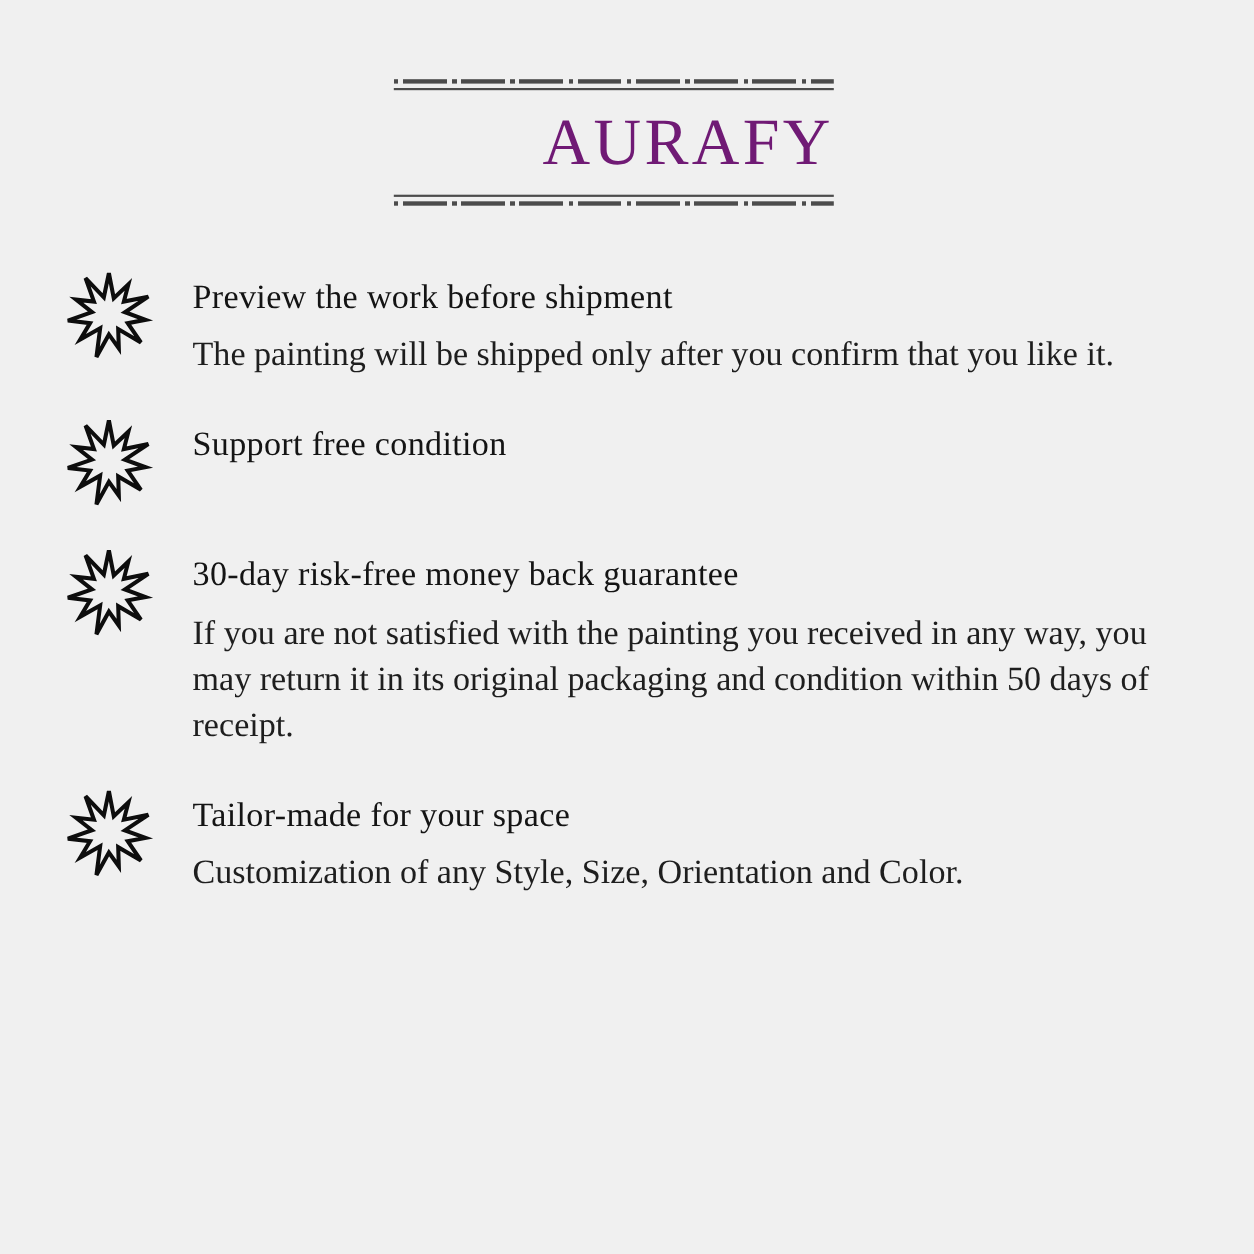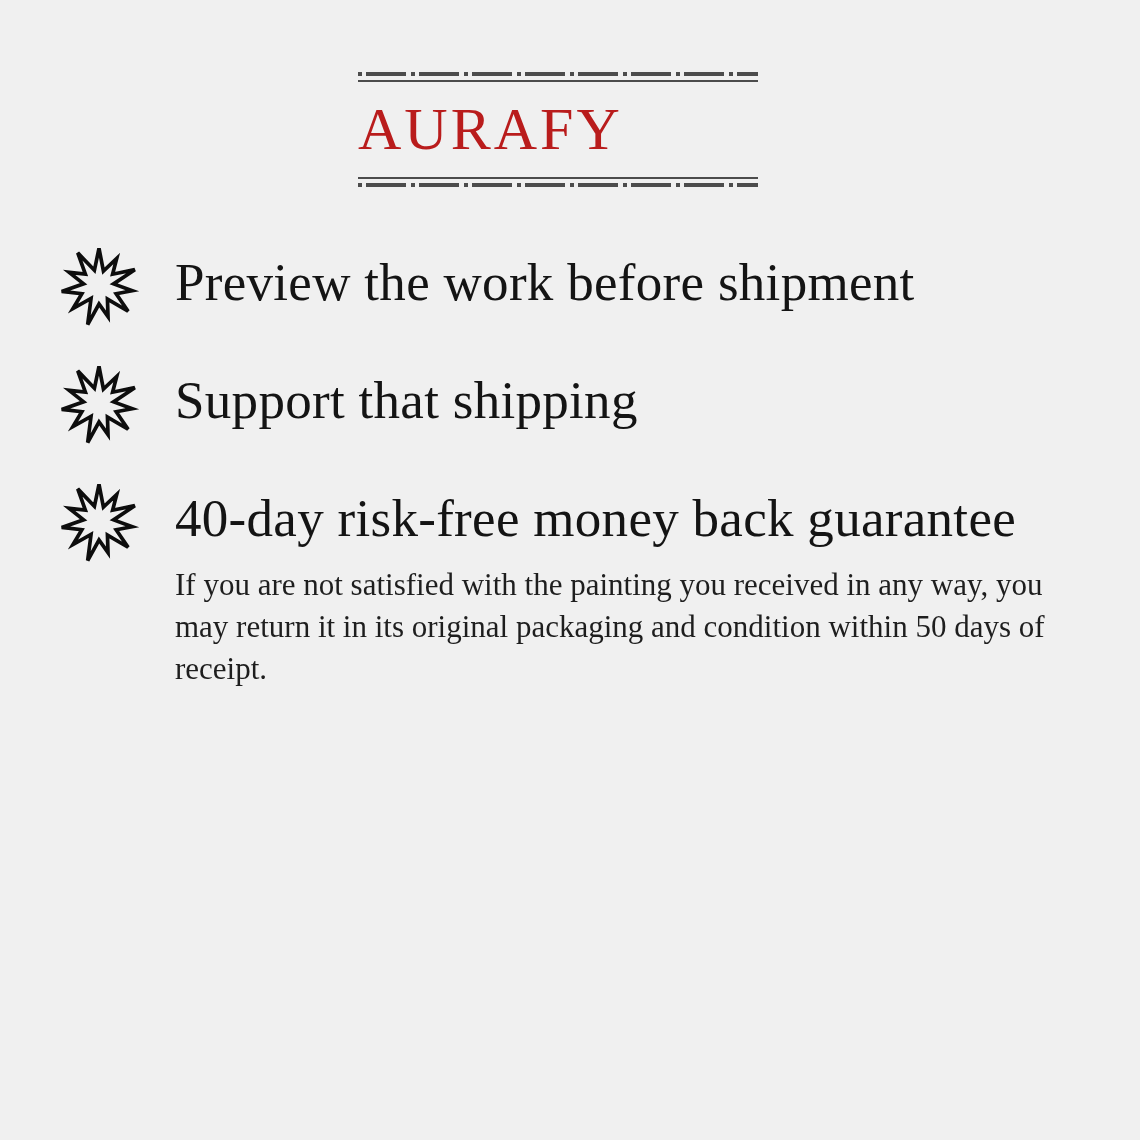--- a/index.html
+++ b/index.html
@@ -29,25 +29,25 @@
       transparent 4px, transparent 8px,
       #4c4c4c 8px, #4c4c4c 48px,
       transparent 48px, transparent 53px
     );
   }
   .rule-solid { height: 2px; background: #4c4c4c; }
   .rule-top .rule-solid { margin-top: 4px; }
   .rule-bottom .rule-dash { margin-top: 4px; }
 
   .brand {
-    text-align: left;
+    text-align: right;
     font-size: 60px;
     line-height: 95px;
     letter-spacing: 3px;
-    color: #b91c1c;
+    color: #701a75;
     white-space: nowrap;
   }
 
   
   .sections {
     margin-top: 64px;
     padding-left: 58px;
     padding-right: 40px;
   }
   .section {
@@ -62,21 +62,21 @@
     margin-right: 35px;
     margin-top: -6px;
   }
   .burst polygon {
     fill: none;
     stroke: #0d0d0d;
     stroke-width: 4.5;
     stroke-linejoin: miter;
   }
   .section-title {
-    font-size: 53px;
+    font-size: 31px;
     font-weight: normal;
     line-height: 1.2;
     color: #141414;
     letter-spacing: 0.3px;
   }
   .section-body {
     margin-top: 13px;
     font-size: 31px;
     line-height: 1.36;
     max-width: 910px;
@@ -101,37 +101,47 @@
   </div>
 
   <div class="sections">
 
     <div class="section">
       <svg class="burst" viewBox="0 0 100 100" aria-hidden="true">
         <polygon points="50,4 55.4,31.8 71.6,16.4 66.6,35.6 93.7,30.1 67.8,47.4 90.6,55.8 70.9,59.5 85.5,80.8 60.3,66 61,87.4 50,72 36.2,97 40.3,65.1 18.3,77.5 29.1,59.5 4.5,56.6 31.2,47.3 13.6,33.4 33.4,35.6 24.1,9.6 44.4,30.8"></polygon>
       </svg>
       <div class="content">
         <h2 class="section-title">Preview the work before shipment</h2>
+        <p class="section-body">The painting will be shipped only after you confirm that you like it.</p>
       </div>
     </div>
 
     <div class="section">
       <svg class="burst" viewBox="0 0 100 100" aria-hidden="true">
         <polygon points="50,4 55.4,31.8 71.6,16.4 66.6,35.6 93.7,30.1 67.8,47.4 90.6,55.8 70.9,59.5 85.5,80.8 60.3,66 61,87.4 50,72 36.2,97 40.3,65.1 18.3,77.5 29.1,59.5 4.5,56.6 31.2,47.3 13.6,33.4 33.4,35.6 24.1,9.6 44.4,30.8"></polygon>
       </svg>
       <div class="content">
-        <h2 class="section-title">Support that shipping</h2>
+        <h2 class="section-title">Support free condition</h2>
       </div>
     </div>
 
     <div class="section">
       <svg class="burst" viewBox="0 0 100 100" aria-hidden="true">
         <polygon points="50,4 55.4,31.8 71.6,16.4 66.6,35.6 93.7,30.1 67.8,47.4 90.6,55.8 70.9,59.5 85.5,80.8 60.3,66 61,87.4 50,72 36.2,97 40.3,65.1 18.3,77.5 29.1,59.5 4.5,56.6 31.2,47.3 13.6,33.4 33.4,35.6 24.1,9.6 44.4,30.8"></polygon>
       </svg>
       <div class="content">
-        <h2 class="section-title">40-day risk-free money back guarantee</h2>
+        <h2 class="section-title">30-day risk-free money back guarantee</h2>
         <p class="section-body">If you are not satisfied with the painting you received in any way, you may return it in its original packaging and condition within 50 days of receipt.</p>
       </div>
     </div>
 
+    <div class="section">
+      <svg class="burst" viewBox="0 0 100 100" aria-hidden="true">
+        <polygon points="50,4 55.4,31.8 71.6,16.4 66.6,35.6 93.7,30.1 67.8,47.4 90.6,55.8 70.9,59.5 85.5,80.8 60.3,66 61,87.4 50,72 36.2,97 40.3,65.1 18.3,77.5 29.1,59.5 4.5,56.6 31.2,47.3 13.6,33.4 33.4,35.6 24.1,9.6 44.4,30.8"></polygon>
+      </svg>
+      <div class="content">
+        <h2 class="section-title">Tailor-made for your space</h2>
+        <p class="section-body">Customization of any Style, Size, Orientation and Color.</p>
+      </div>
+    </div>
 
   </div>
 </div>
 
 </body></html>

